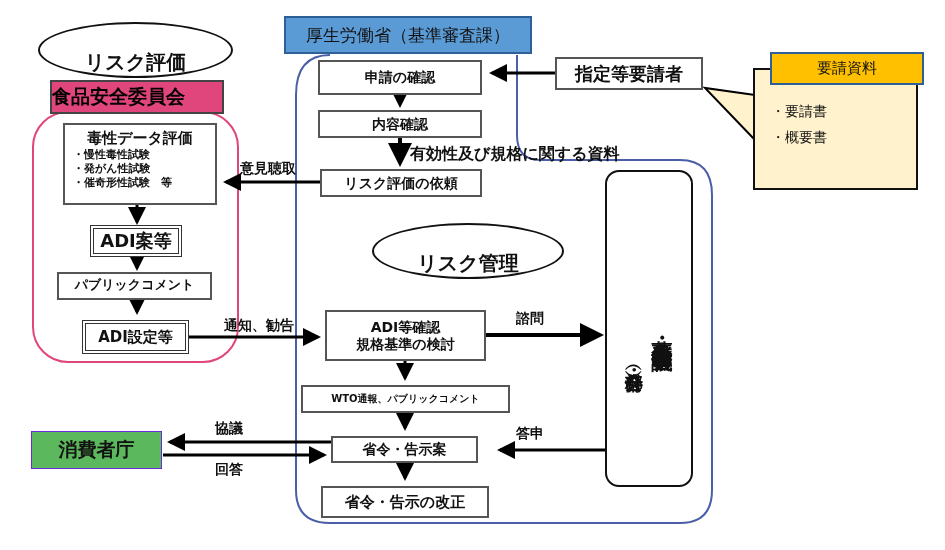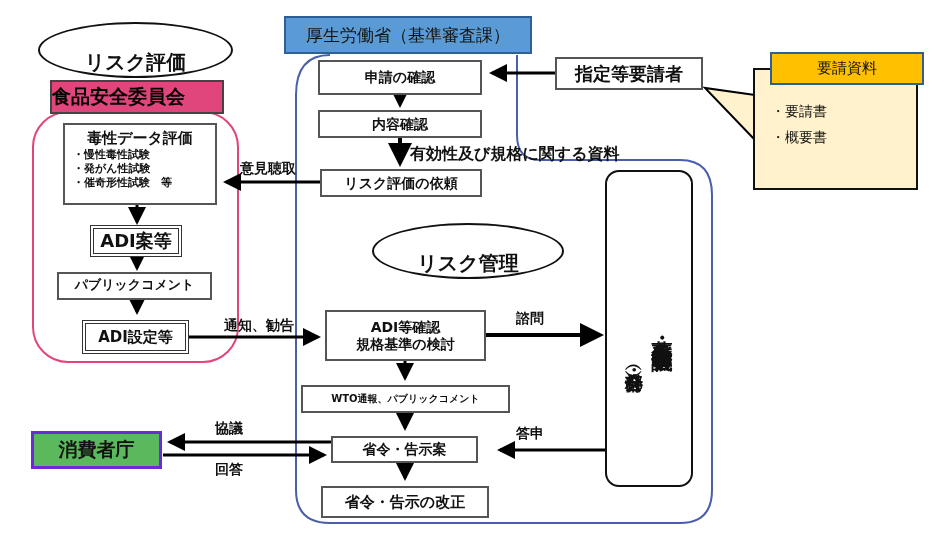--- a/index.html
+++ b/index.html
@@ -121,21 +121,21 @@
 </div>
 
 <div class="abs" style="left:753px;top:68px;width:165px;height:122px;background:#fff2cc;border:2px solid #111;padding:28px 0 0 16px;">
   <div style="font-size:14px;line-height:26px;">・要請書</div>
   <div style="font-size:14px;line-height:26px;">・概要書</div>
 </div>
 <div class="abs" style="left:770px;top:52px;width:154px;height:33px;background:#ffc000;border:2px solid #2e5f96;display:flex;align-items:center;justify-content:center;font-size:15px;">
   <span>要請資料</span>
 </div>
 
-<div class="abs" style="left:31px;top:431px;width:131px;height:38px;background:#5cb85c;border:3px solid #6d28d9;display:flex;align-items:center;justify-content:center;font-size:19px;font-weight:bold;">
+<div class="abs" style="left:31px;top:431px;width:131px;height:38px;background:#5cb85c;border:1px solid #6d28d9;display:flex;align-items:center;justify-content:center;font-size:19px;font-weight:bold;">
   <span>消費者庁</span>
 </div>
 
 <span class="lbl" style="left:240px;top:160px;font-size:14px;">意見聴取</span>
 <span class="lbl" style="left:410px;top:144px;font-size:16px;">有効性及び規格に関する資料</span>
 <span class="lbl" style="left:224px;top:317px;font-size:14px;">通知、勧告</span>
 <span class="lbl" style="left:516px;top:310px;font-size:14px;">諮問</span>
 <span class="lbl" style="left:516px;top:425px;font-size:14px;">答申</span>
 <span class="lbl" style="left:215px;top:420px;font-size:14px;">協議</span>
 <span class="lbl" style="left:215px;top:461px;font-size:14px;">回答</span>

